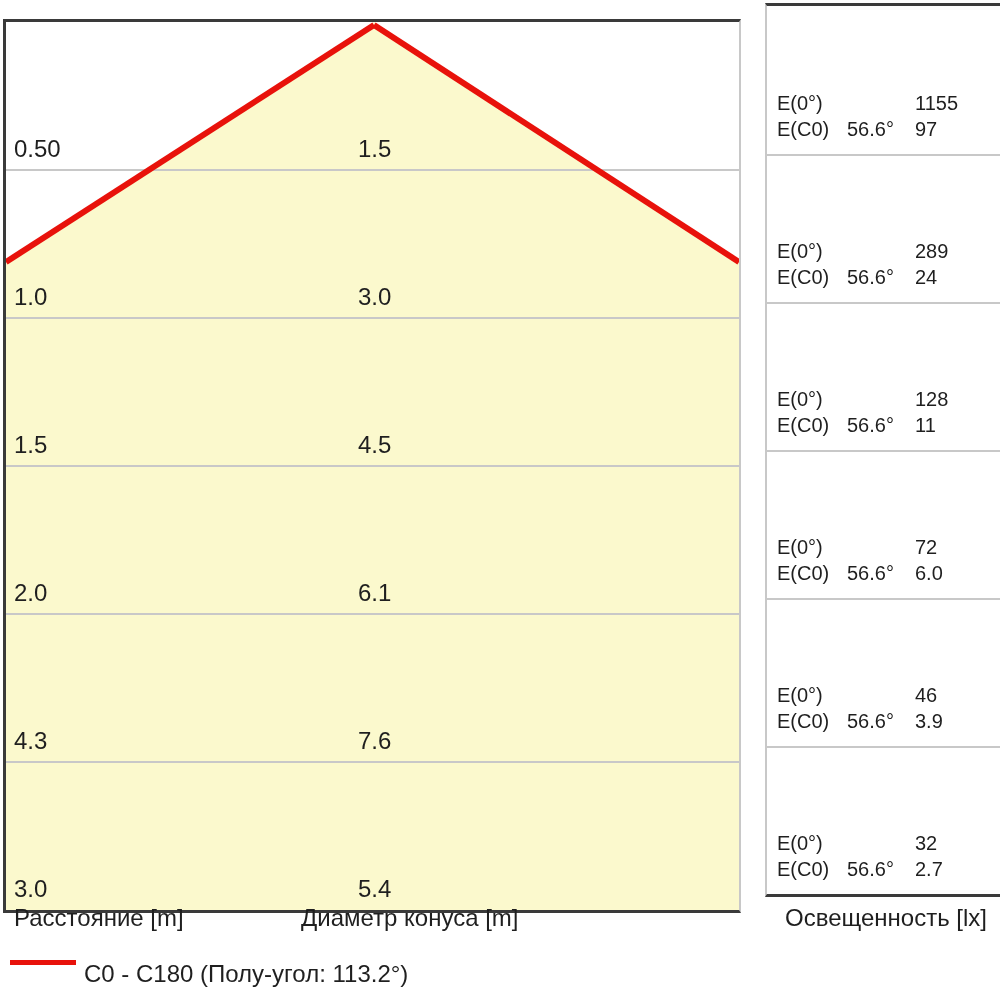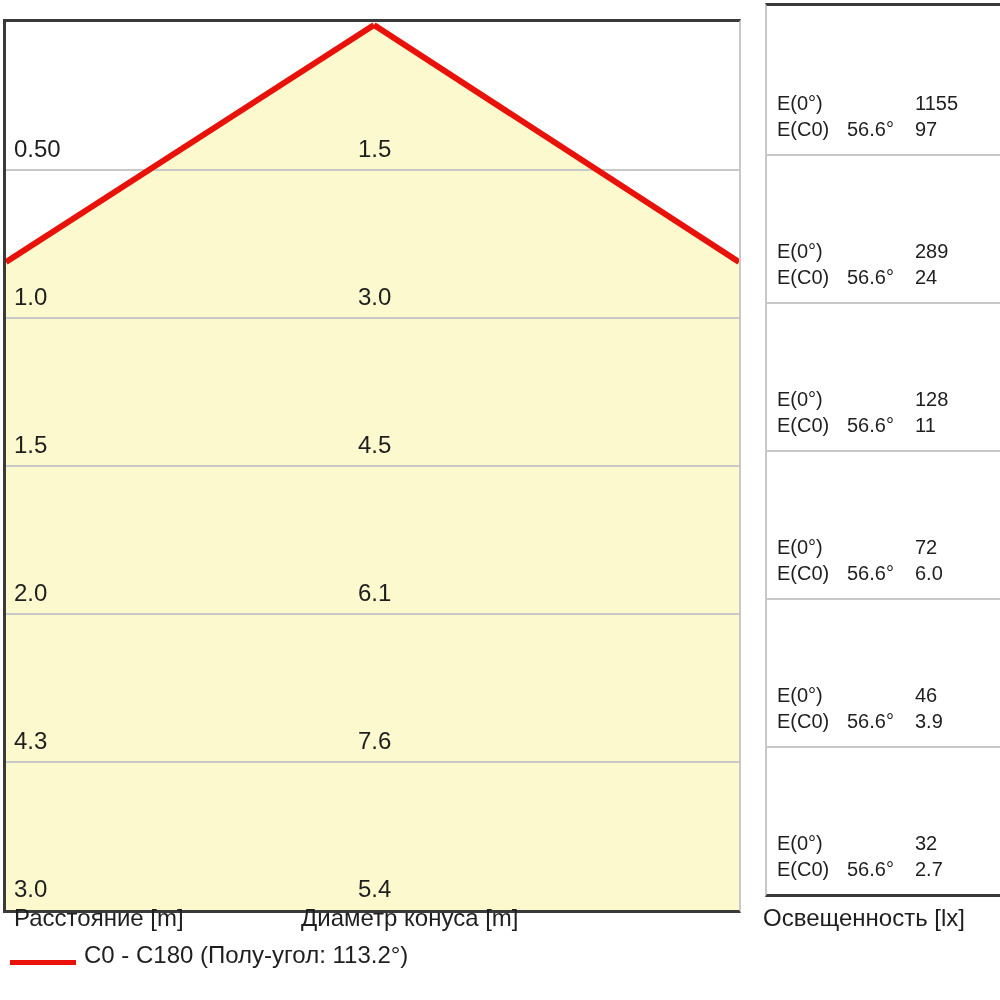--- a/index.html
+++ b/index.html
@@ -63,27 +63,27 @@
     grid-template-columns: 70px 68px 1fr;
     font-size: 20px; line-height: 26px;
   }
   .eline .ea { text-align: left; }
   .eline .ev { text-align: left; }
 
   
   .axis-label { position: absolute; font-size: 24px; line-height: 28px; }
   #lbl-distance { left: 14px; top: 904px; }
   #lbl-diameter { left: 265px; top: 904px; margin-left: 36px; }
-  #lbl-illum    { right: 35px; top: 904px; }
+  #lbl-illum    { right: 13px; top: 904px; }
   .legend { position: absolute; left: 10px; top: 941px; height: 36px; }
   .legend-line {
     position: absolute; left: 0; top: 19px;
     width: 66px; height: 5px; background: #e8120b;
   }
-  .legend-text { position: absolute; left: 74px; top: 0; font-size: 24px; line-height: 28px; white-space: nowrap; }
+  .legend-text { position: absolute; left: 74px; top: 19px; font-size: 24px; line-height: 28px; white-space: nowrap; }
 </style>
 </head>
 <body>
 
 <div class="stage">
 
   <div class="panel-a">
     <svg viewBox="0 0 733 888" preserveAspectRatio="none">
       <polygon points="368,0 0,240 0,888 733,888 733,240" fill="#FBF9CD"></polygon>
       <g stroke-width="2">

